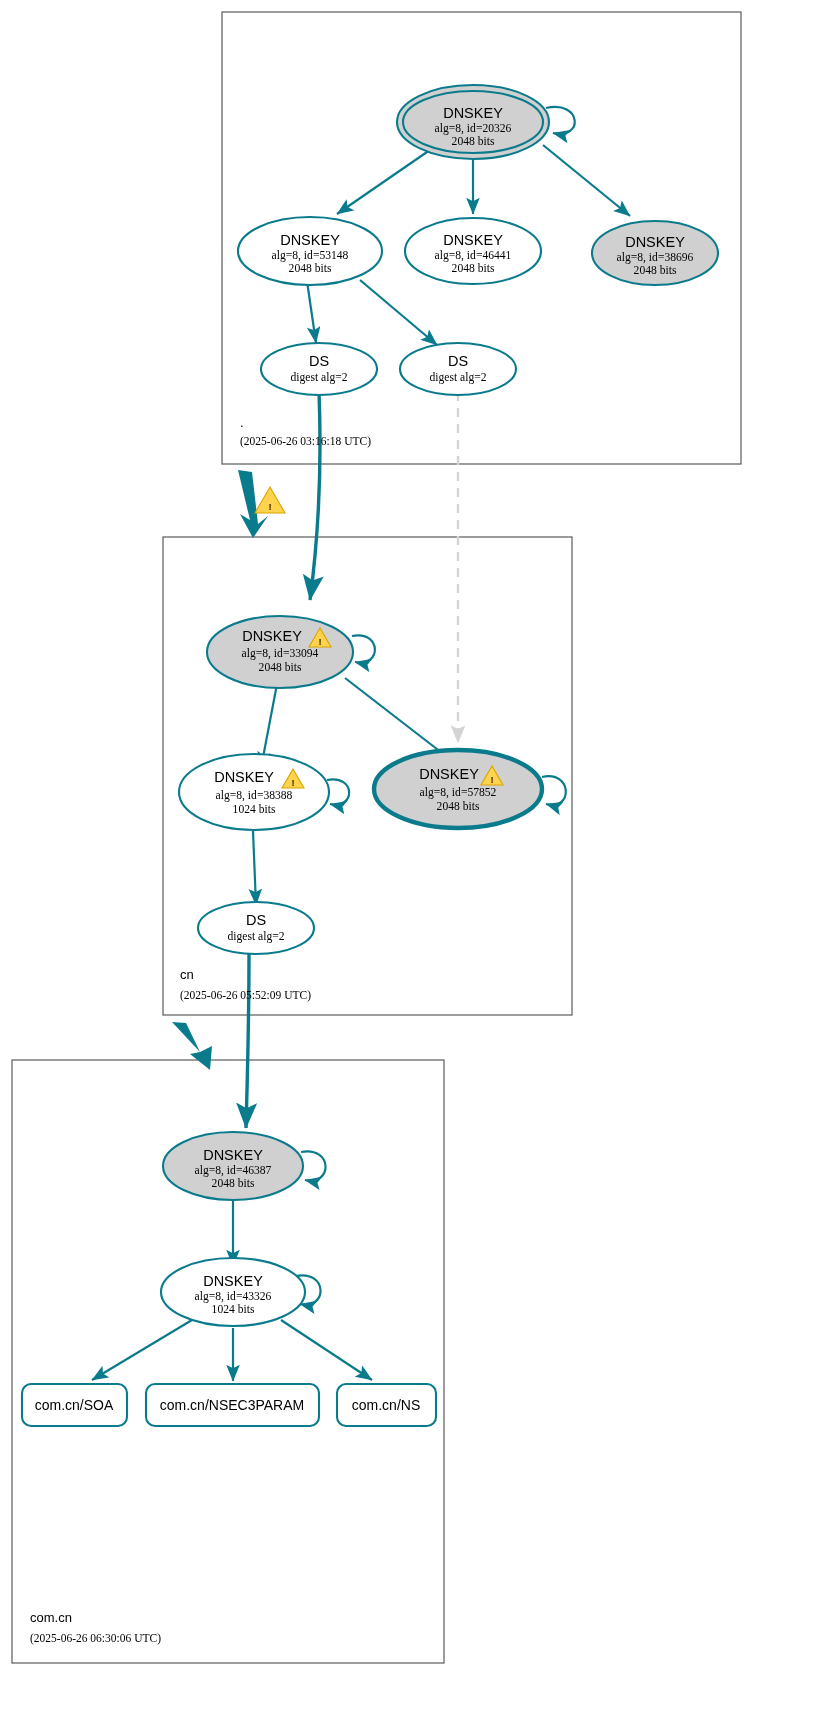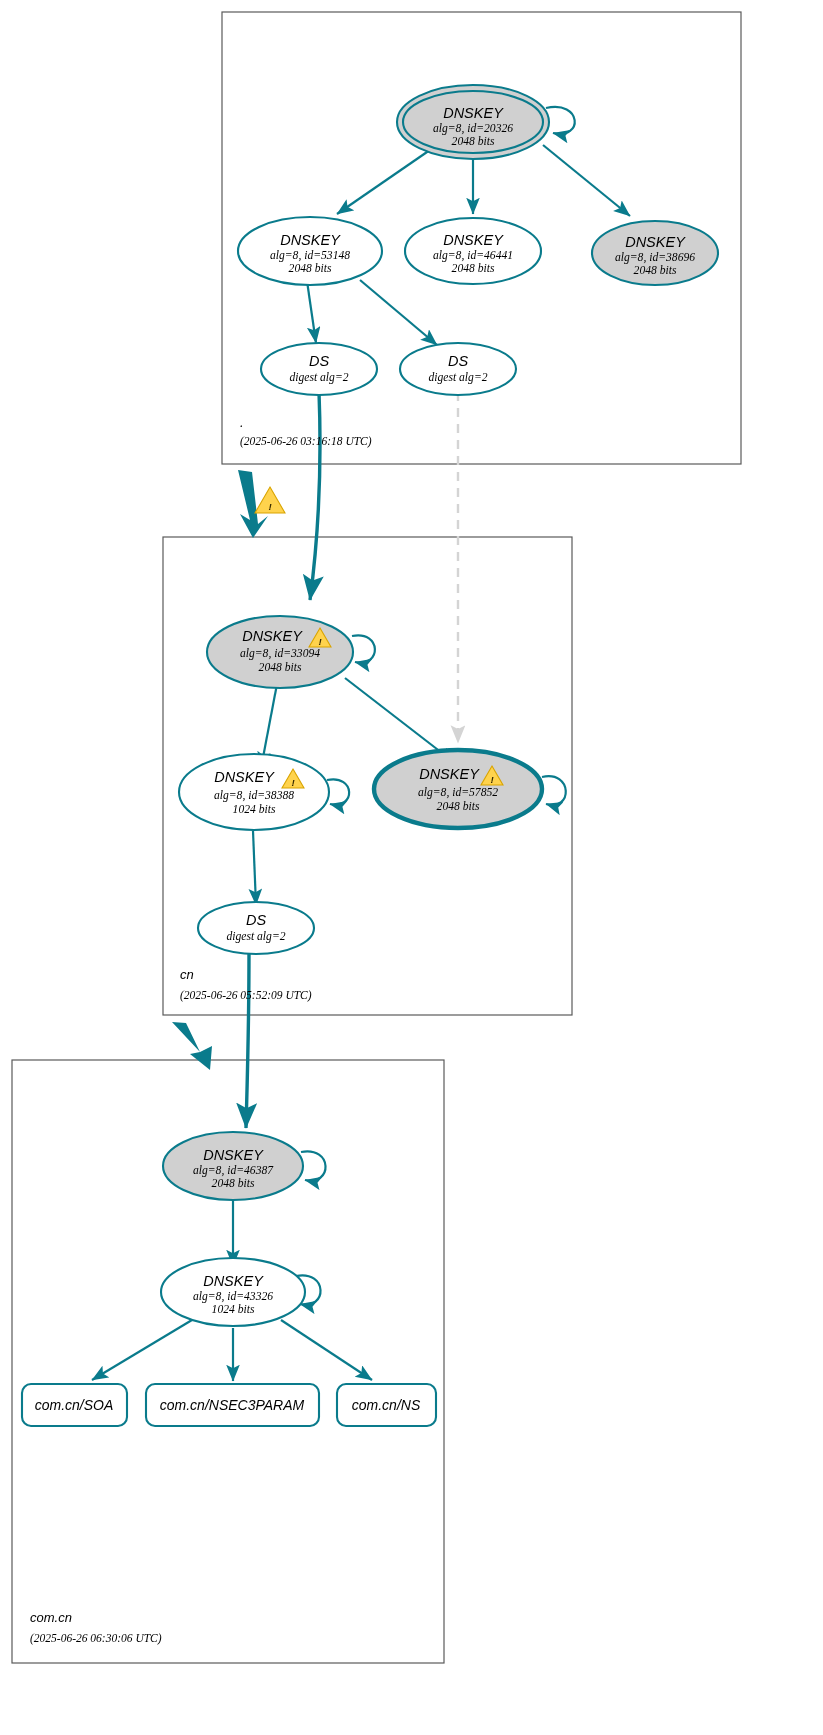--- a/index.html
+++ b/index.html
@@ -1,19 +1,19 @@
 <!DOCTYPE html>
 <html><head>
 <meta charset="utf-8">
 <style>
   html,body{margin:0;padding:0;background:#ffffff;}
   body{width:823px;height:1735px;position:relative;
        font-family:"Liberation Sans", sans-serif;
        -webkit-font-smoothing:antialiased;}
-  #stage{position:absolute;left:0;top:0;width:823px;height:1735px;overflow:hidden;font-style:italic;}
+  #stage{position:absolute;left:0;top:0;width:823px;height:1735px;overflow:hidden;}
   svg{position:absolute;left:0;top:0;}
   .zonebox{fill:none;stroke:#5a5a5a;stroke-width:1.2;}
   .edge{fill:none;stroke:#0a7b8c;stroke-width:2.2;}
   .edge-thick{fill:none;stroke:#0a7b8c;stroke-width:3.4;}
   .edge-dashed{fill:none;stroke:#d4d4d4;stroke-width:2.4;stroke-dasharray:9 7;}
   .node-ell{stroke:#0a7b8c;stroke-width:2.1;}
   .node-ell.filled{fill:#d0d0d0;}
   .node-ell.blank{fill:#ffffff;}
   .node-ell.thick{stroke-width:4.4;}
   .rrbox{fill:#ffffff;stroke:#0a7b8c;stroke-width:2.1;}

